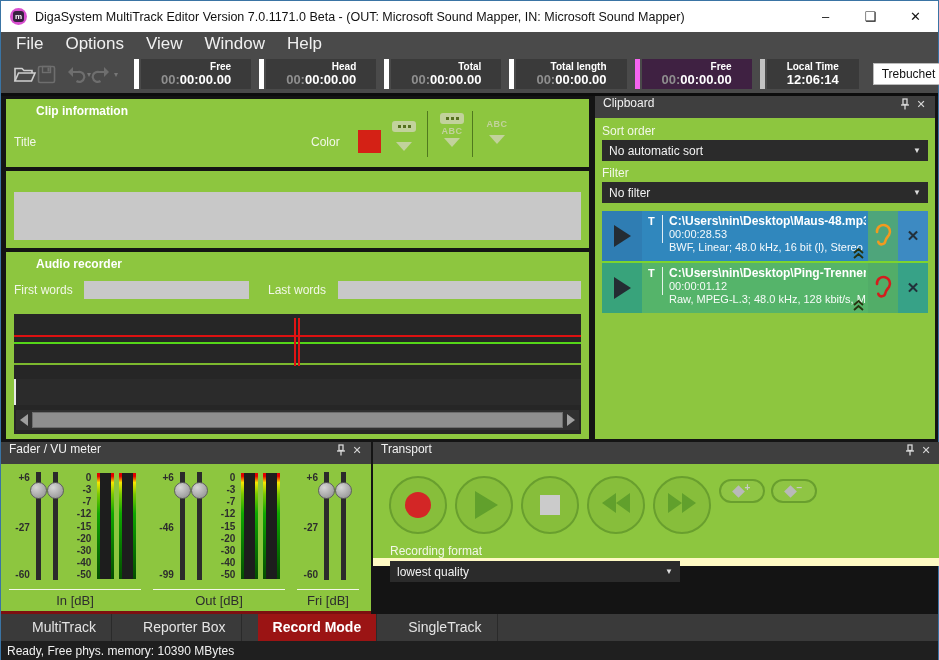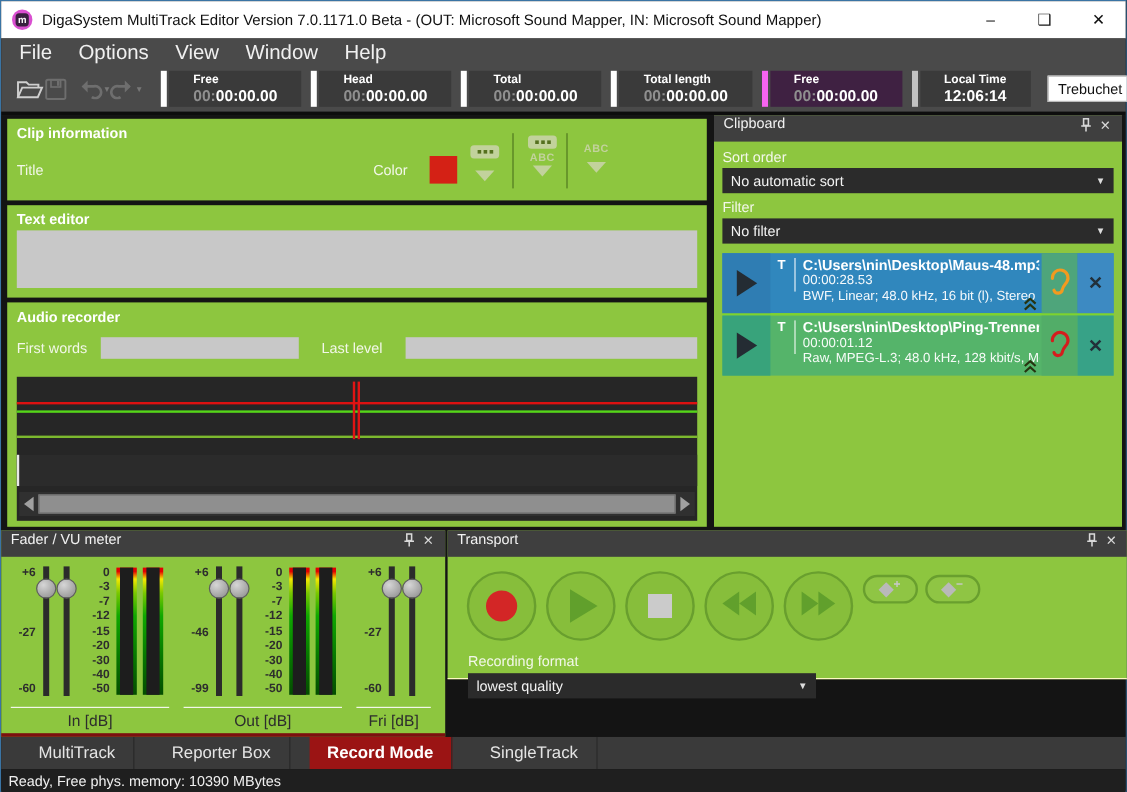--- a/index.html
+++ b/index.html
@@ -19,30 +19,30 @@
   .menubar { height:23px; background:#4a4a4a; display:flex; align-items:center; padding-left:4px; flex-shrink:0; }
   .menu-item { color:#f0f0f0; font-size:17px; padding:0 11px; line-height:23px; }
   .toolbar { height:41px; background:#4a4a4a; border-bottom:3px solid #0d0d0d; display:flex; align-items:center; padding:0 4px; flex-shrink:0; }
   .grip { width:4px; height:26px; margin:0 4px; background:repeating-linear-gradient(180deg,#8a8a8a 0 2px, transparent 2px 5px); }
   .tb-btn { width:30px; height:28px; display:flex; align-items:center; justify-content:center; }
   .tb-sep { width:1px; height:24px; background:#5e5e5e; margin:0 4px; }
   .drop-caret { font-size:8px; color:#777; margin-left:1px; }
   .displays { display:flex; align-items:center; margin-left:8px; gap:8px; }
   .tdisplay { display:flex; align-items:stretch; height:30px; }
   .tdisplay .bar { width:5px; margin-right:2px; }
-  .tdisplay .box { background:#3a3a3a; padding:2px 20px; min-width:82px; text-align:left; }
+  .tdisplay .box { background:#3a3a3a; padding:2px 20px; min-width:82px; text-align:right; }
   .tdisplay .lbl { color:#fff; font-size:10px; font-weight:bold; line-height:11px; }
   .tdisplay .val { font-size:13px; font-weight:bold; color:#fff; line-height:15px; white-space:nowrap; }
   .tdisplay .dim { color:#8f8f8f; font-weight:bold; }
   .font-box { background:#fff; color:#111; font-size:12px; padding:3px 8px; border:1px solid #bbb; margin-left:2px; white-space:nowrap; }
 
   
   .main { position:relative; height:518px; background:#141414; flex-shrink:0; }
   .panel { position:absolute; background:#8dc63f; }
-  .phead { font-size:12px; font-weight:bold; color:#fff; padding:5px 0 0 8px; }
+  .phead { font-size:12px; font-weight:bold; color:#fff; padding:5px 0 0 8px;margin-left:22px; }
   .dockhead { height:22px; background:#3f3f3f; color:#f2f2f2; font-size:12px; display:flex; padding:0 6px 0 8px; }
   .dockhead .sp { flex:1; }
   .dock-ico { width:16px; height:16px; display:flex; align-items:center; justify-content:center; color:#d8d8d8; font-size:11px; }
   .glabel { color:#f2f7e8; font-size:12px; }
 
   
   .field { background:#c8c8c8; border:none; font-size:12px; color:#1a1a1a; padding:0 5px; font-family:"Liberation Sans",sans-serif; }
   .swatch { width:23px; height:23px; }
   .iconbtn { width:36px; display:flex; flex-direction:column; align-items:center; gap:2px; }
   .cbar { width:24px; height:11px; border-radius:3px; background:#c2d29c; display:flex; align-items:center; justify-content:center; gap:2px; }
@@ -262,29 +262,28 @@
         <div class="tri-down"></div>
       </div>
       <div class="vsep" style="left:466px;"></div>
       <div class="iconbtn" style="position:absolute; left:473px; top:20px;">
         <div class="abc">ABC</div>
         <div class="tri-down" style="margin-top:4px;"></div>
       </div>
     </div>
 
     <div class="panel" style="left:5px; top:75px; width:583px; height:77px;">
-      <div class="phead">Text editor</div>
       <textarea class="field" style="position: absolute; left: 8px; top: 21px; width: 567px; height: 48px; resize: none;"></textarea>
     </div>
 
     <div class="panel" style="left:5px; top:156px; width:583px; height:187px;">
       <div class="phead">Audio recorder</div>
       <div class="glabel" style="position:absolute; left:8px; top:31px;">First words</div>
       <input class="field" style="position: absolute; left: 78px; top: 29px; width: 165px; height: 18px;" value="">
-      <div class="glabel" style="position:absolute; left:262px; top:31px;">Last level</div>
+      <div class="glabel" style="position:absolute; left:262px; top:31px;">Last words</div>
       <input class="field" style="position: absolute; left: 332px; top: 29px; width: 243px; height: 18px;" value="">
 
       <div class="wave">
         <div class="hline" style="top:21px; background:#dd1111;"></div>
         <div class="hline" style="top:28px; background:#55d619;"></div>
         <div class="hline" style="top:49px; background:#7cb82e;"></div>
         <div class="cursor" style="left:280px;"></div>
         <div class="cursor" style="left:284px;"></div>
         <div class="ovstrip"></div>
         <div class="hscroll">
@@ -482,21 +481,21 @@
                 <div class="ftrack"></div>
                 <div class="fknob"></div>
               </div>
           </div>
           <div class="gunder"></div>
           <div class="glab">Fri [dB]</div>
         </div>
       </div>
     </div>
 
-    <div class="panel" style="left:372px; top:346px; width:567px; height:124px; border-bottom:1px solid #fef9c3;">
+    <div class="panel" style="left:372px; top:346px; width:567px; height:124px; border-bottom:8px solid #fef9c3;">
       <div class="dockhead">
         <span>Transport</span>
         <span class="sp"></span>
         <span class="dock-ico">
             <svg width="10" height="12" viewBox="0 0 10 12">
               <rect x="3" y="1" width="4" height="5.5" fill="none" stroke="#d8d8d8" stroke-width="1.3"></rect>
               <line x1="1" y1="7" x2="9" y2="7" stroke="#d8d8d8" stroke-width="1.3"></line>
               <line x1="5" y1="7" x2="5" y2="11.5" stroke="#d8d8d8" stroke-width="1.3"></line>
             </svg>
           </span>

